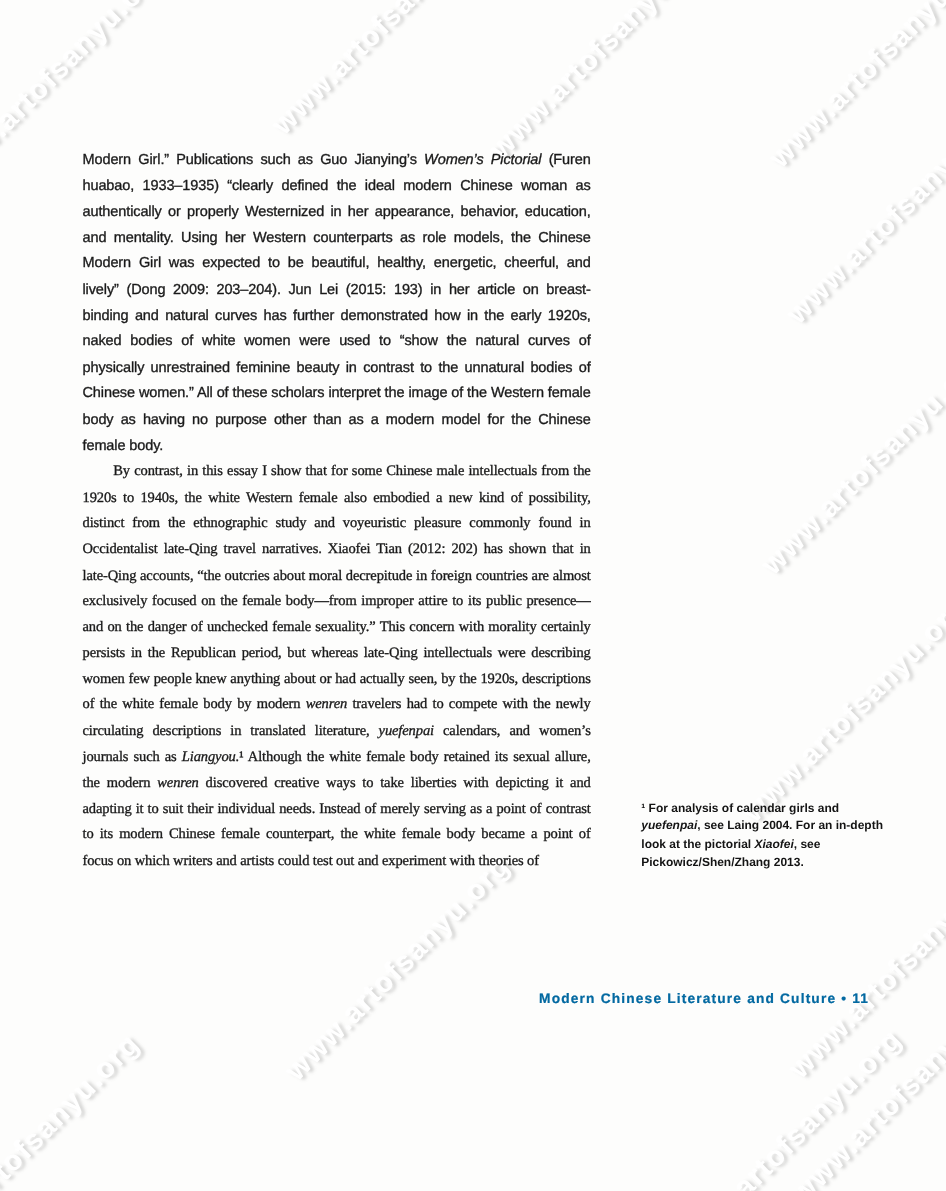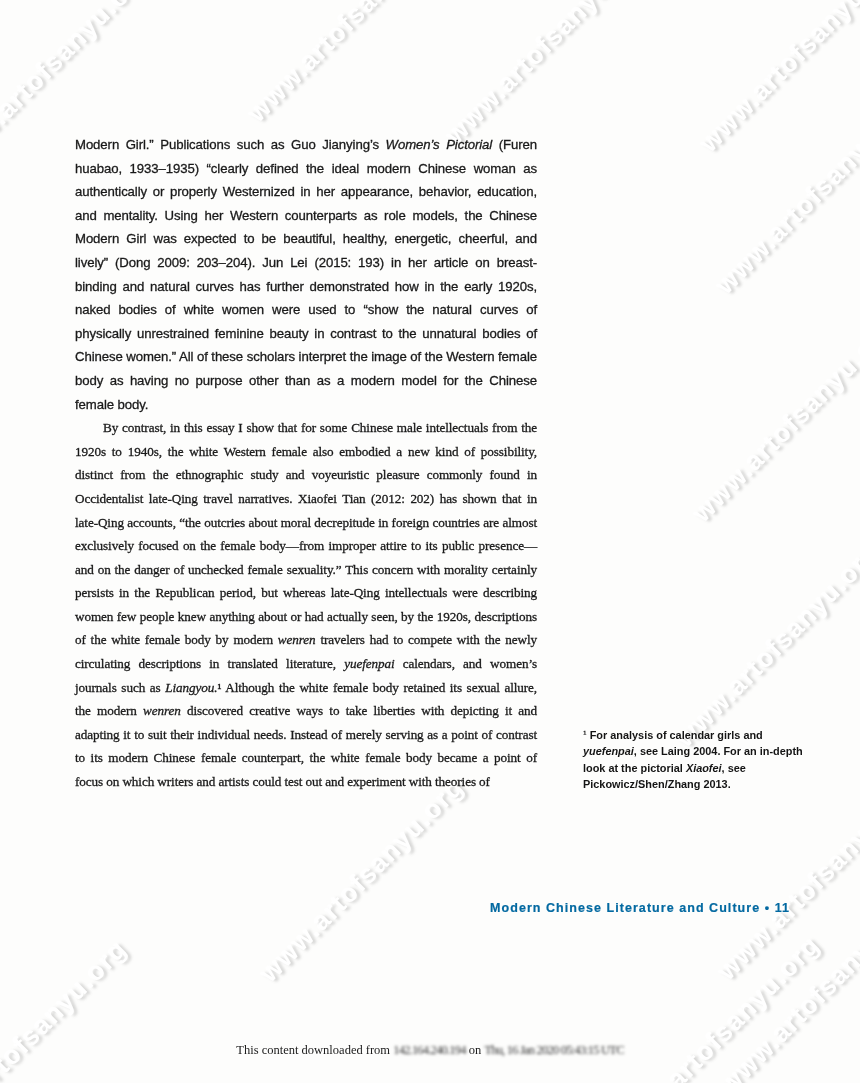--- a/index.html
+++ b/index.html
@@ -82,16 +82,15 @@
   <div class="body-text">
     <p><span>Modern Girl.” Publications such as Guo Jianying’s </span><i>Women’s Pictorial</i><span> (Furen huabao, 1933–1935) “clearly defined the ideal modern Chinese woman as authentically or properly Westernized in her appearance, behavior, education, and mentality. Using her Western counterparts as role models, the Chinese Modern Girl was expected to be beautiful, healthy, energetic, cheerful, and lively” (Dong 2009: 203–204). Jun Lei (2015: 193) in her article on breast-binding and natural curves has further demonstrated how in the early 1920s, naked bodies of white women were used to “show the natural curves of physically unrestrained feminine beauty in contrast to the unnatural bodies of Chinese women.” All of these scholars interpret the image of the Western female body as having no purpose other than as a modern model for the Chinese female body.</span></p>
     <p class="indent"><span>By contrast, in this essay I show that for some Chinese male intellectuals from the 1920s to 1940s, the white Western female also embodied a new kind of possibility, distinct from the ethnographic study and voyeuristic pleasure commonly found in Occidentalist late-Qing travel narratives. Xiaofei Tian (2012: 202) has shown that in late-Qing accounts, “the outcries about moral decrepitude in foreign countries are almost exclusively focused on the female body—from improper attire to its public presence—and on the danger of unchecked female sexuality.” This concern with morality certainly persists in the Republican period, but whereas late-Qing intellectuals were describing women few people knew anything about or had actually seen, by the 1920s, descriptions of the white female body by modern </span><i>wenren</i><span> travelers had to compete with the newly circulating descriptions in translated literature, </span><i>yuefenpai</i><span> calendars, and women’s journals such as </span><i>Liangyou.</i><span>¹ Although the white female body retained its sexual allure, the modern </span><i>wenren</i><span> discovered creative ways to take liberties with depicting it and adapting it to suit their individual needs. Instead of merely serving as a point of contrast to its modern Chinese female counterpart, the white female body became a point of focus on which writers and artists could test out and experiment with theories of</span></p>
   </div>
 
   <aside class="footnote"><span>¹ For analysis of calendar girls and </span><i>yuefenpai</i><span>, see Laing 2004. For an in-depth look at the pictorial </span><i>Xiaofei</i><span>, see Pickowicz/Shen/Zhang 2013.</span></aside>
 
   <div class="running-footer">Modern Chinese Literature and Culture • 11</div>
 
   <div class="jstor">
-    <div><span>This content downloaded from </span><span class="blur">142.164.240.194</span><span> on </span><span class="blur">Thu, 16 Jan 2020 05:43:15 UTC</span></div>
   </div>
 
 </div>
 
 </body></html>

